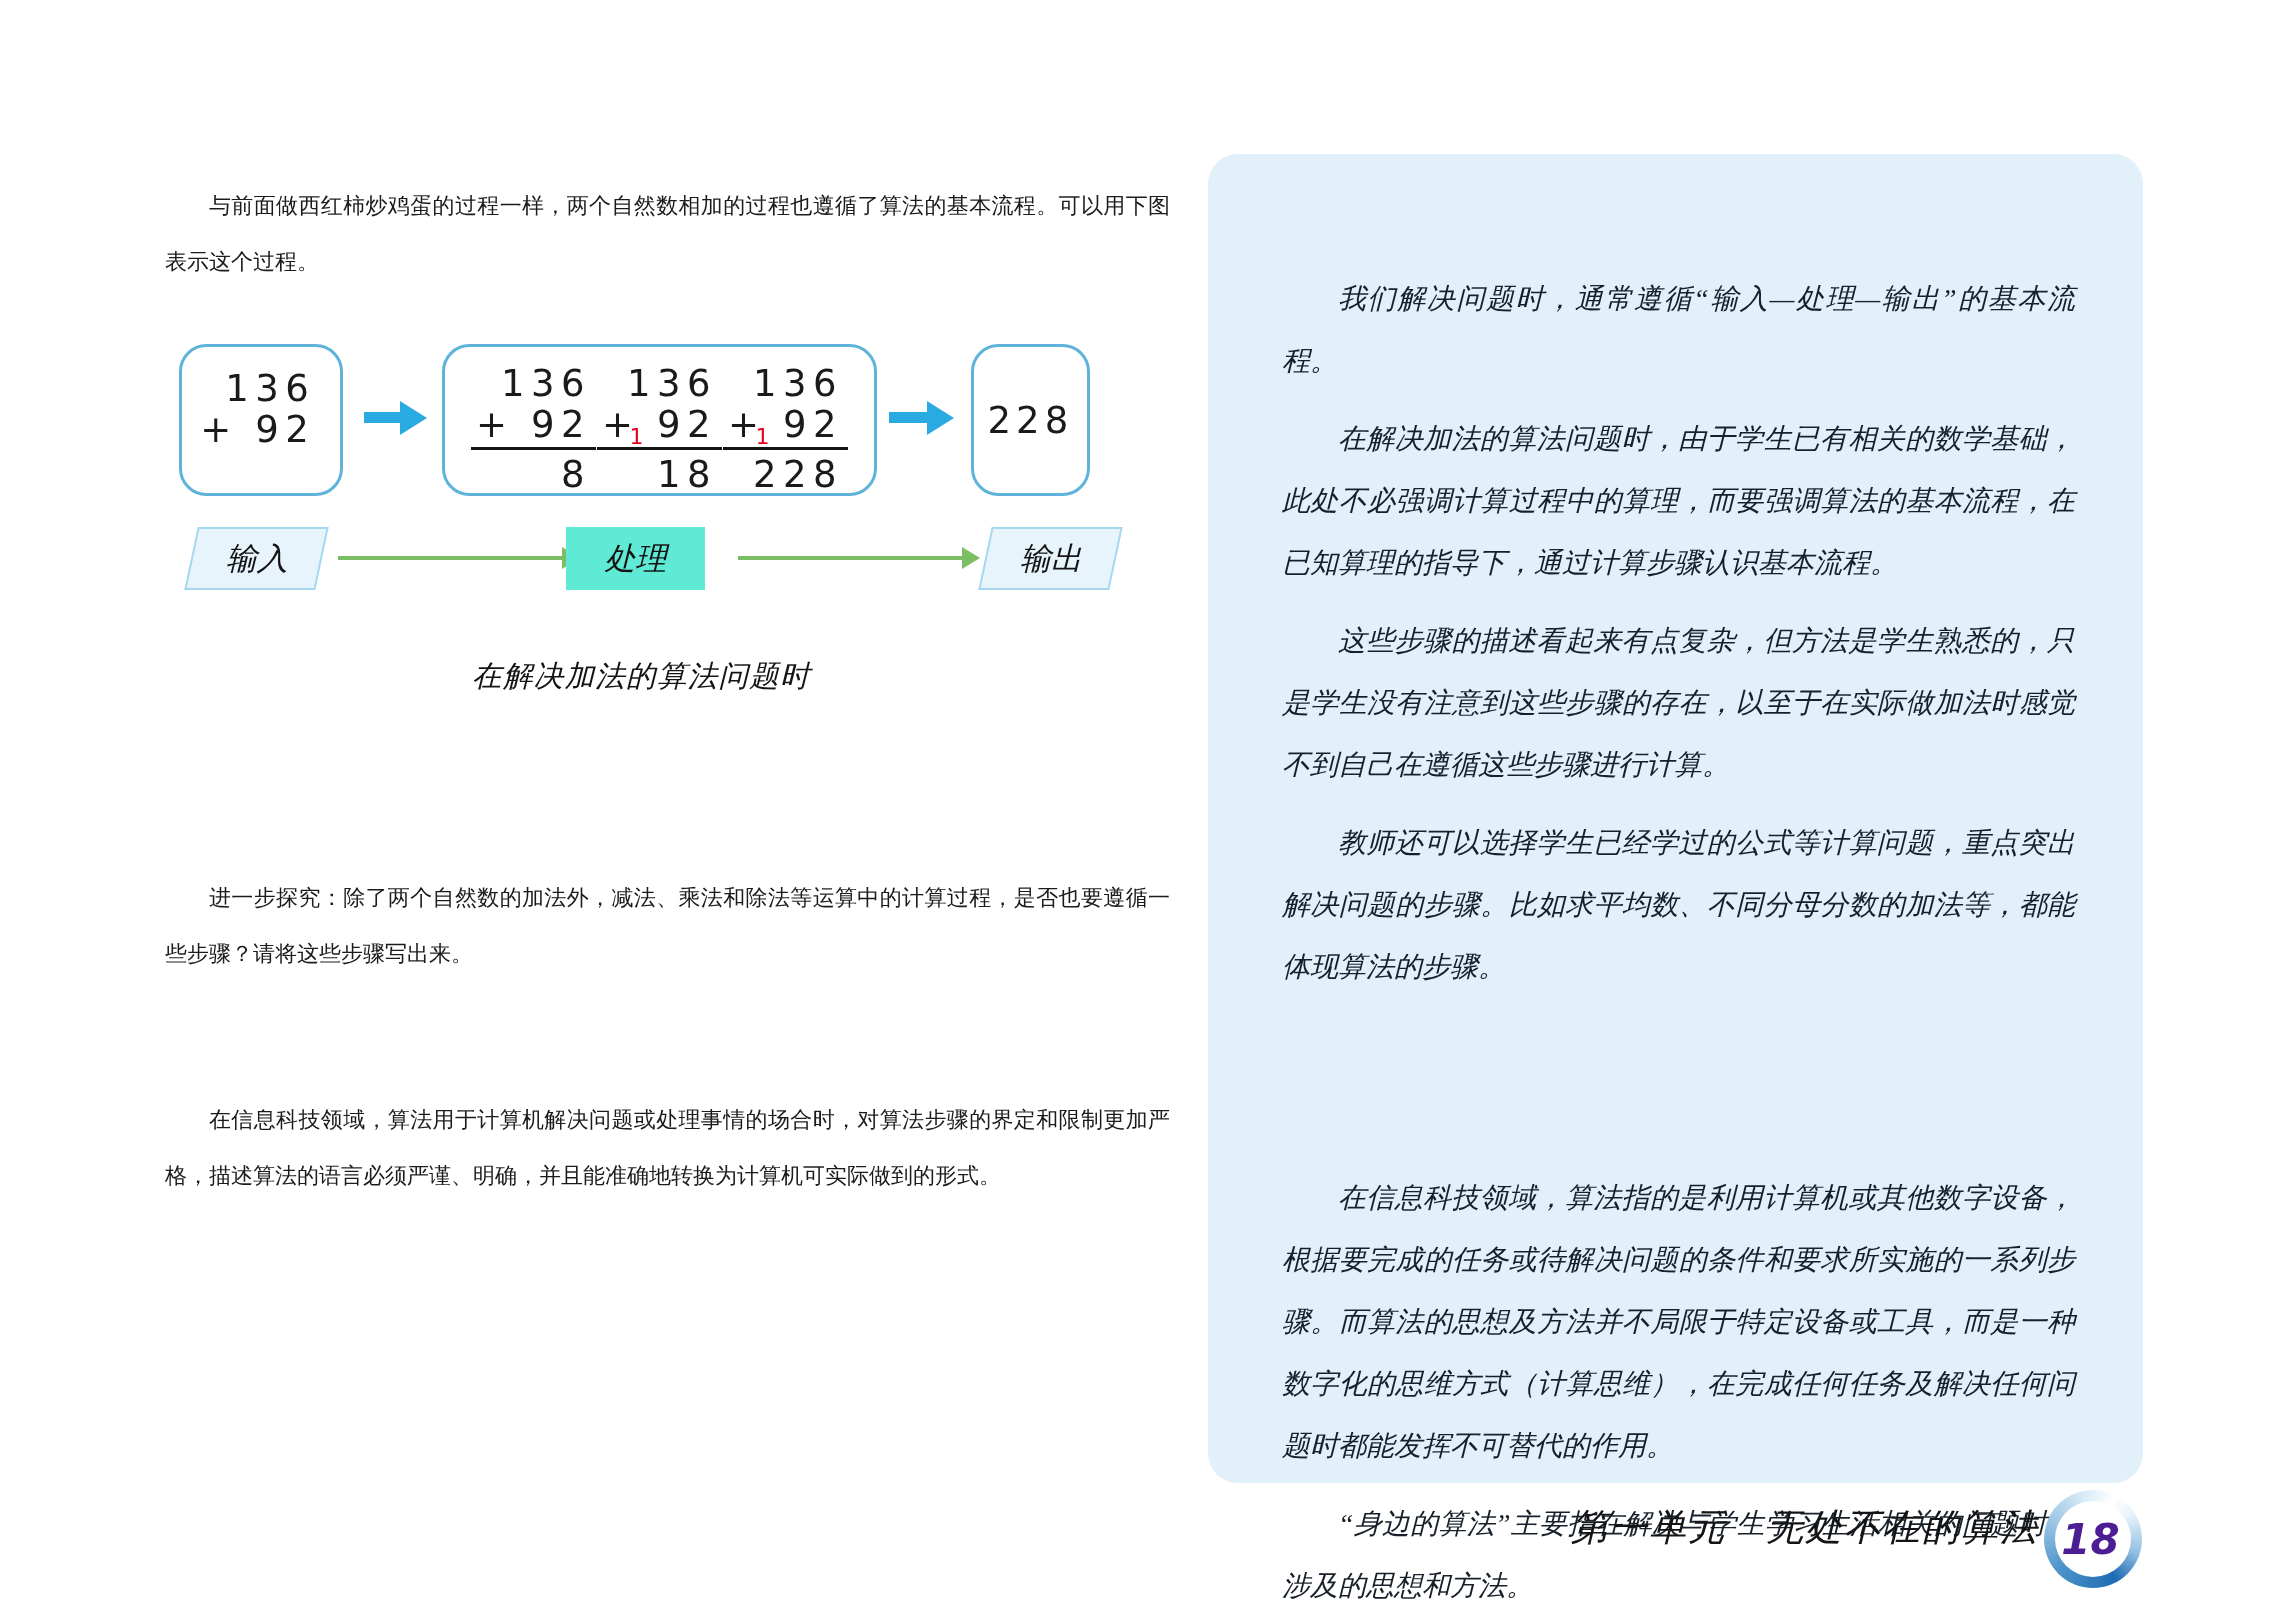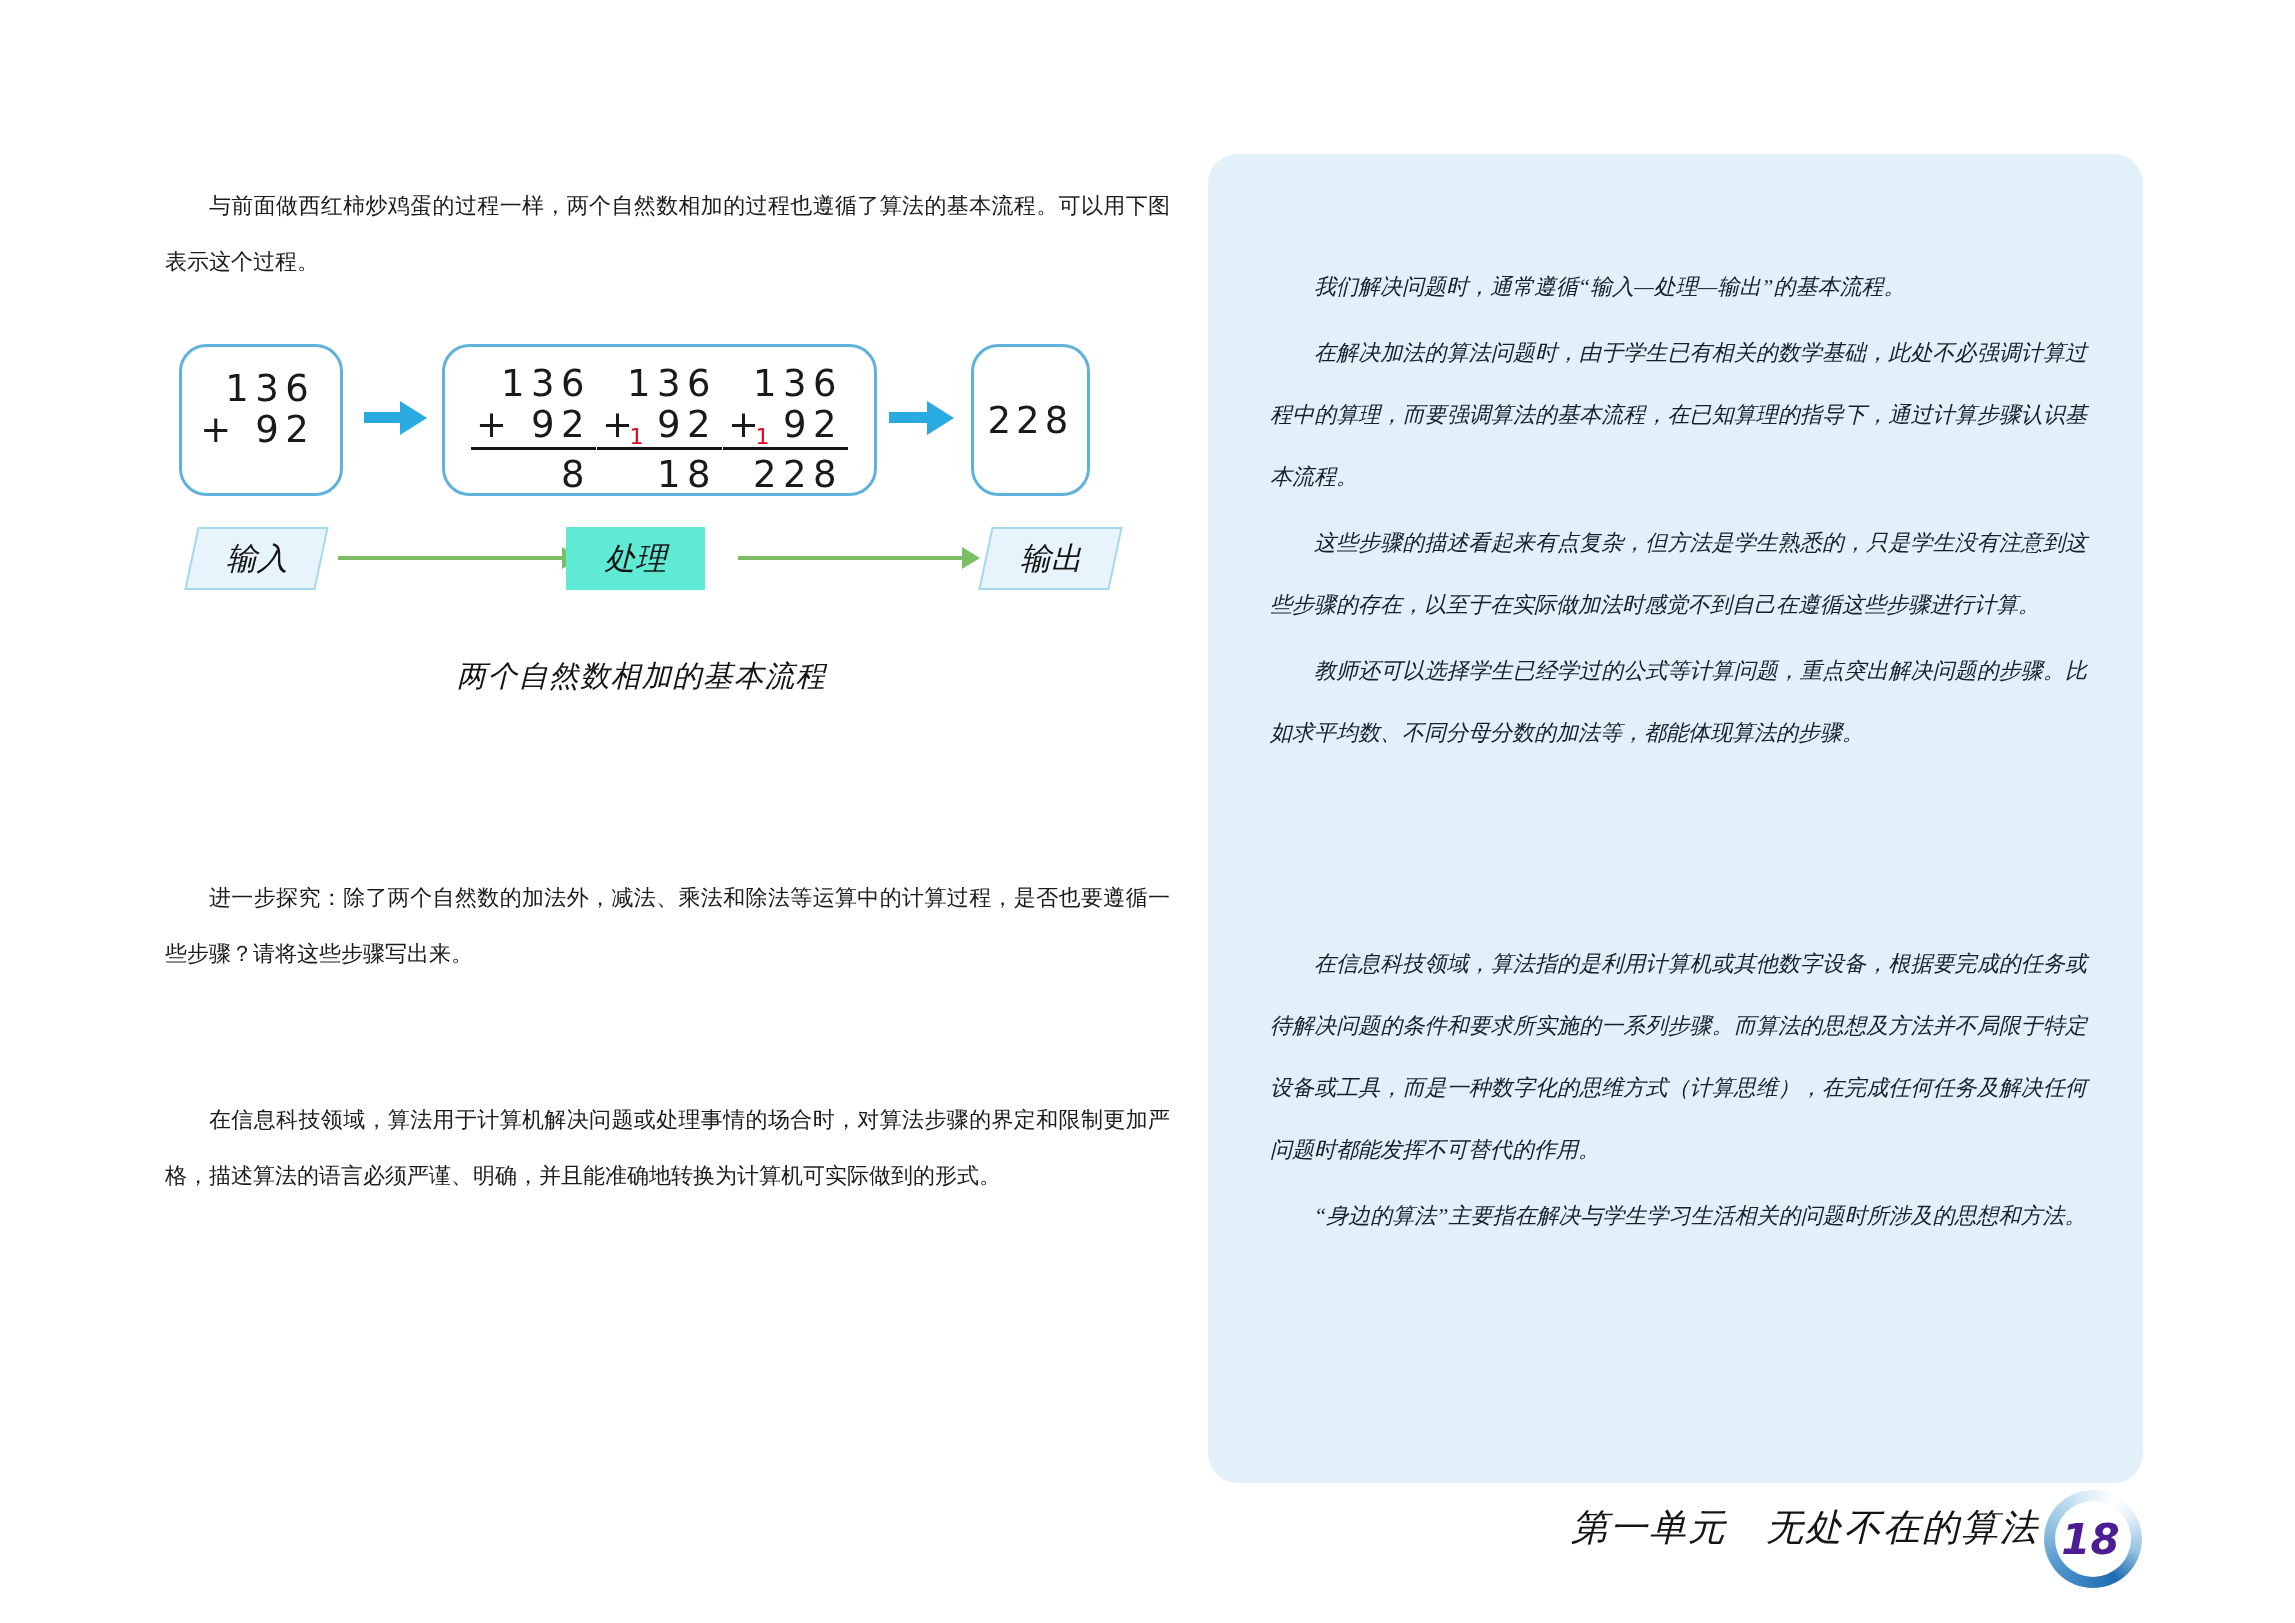--- a/index.html
+++ b/index.html
@@ -89,21 +89,21 @@
     letter-spacing:1.3px;
   }
 
   
   .sidebar {
     position:absolute; left:1208px; top:154px; width:935px; height:1329px;
     background:#E2F1F9; border-radius:29.5px; box-sizing:border-box;
     padding:98px 52px 0 58px;
   }
   .sidebar p {
-    margin:4px; font-style:italic; font-size:22px; line-height:62px;
+    margin:16px; font-style:italic; font-size:28px; line-height:62px;
     text-align:justify; text-indent:2em; color:#17202a;
   }
   .sidebar p.gap { margin-top:169px; }
 
   
   .footer-unit {
     position:absolute; left:1571px; top:1503px; width:468px;
     text-align:center; font-style:italic; font-size:37px; color:#141414;
     letter-spacing:2px;
   }
@@ -194,21 +194,21 @@
     </div>
     <span class="green-arrow ga-1"></span>
     <div class="flow-shape fs-proc">
       <span class="flow-label">处理</span>
     </div>
     <span class="green-arrow ga-2"></span>
     <div class="flow-shape parallelogram fs-output">
       <span class="flow-label">输出</span>
     </div>
 
-    <div class="diagram-caption">两个自然数相加的基本流程</div>
+    <div class="diagram-caption">在解决加法的算法问题时</div>
   </div>
 
   <p class="main-para p-explore">进一步探究：除了两个自然数的加法外，减法、乘法和除法等运算中的计算过程，是否也要遵循一些步骤？请将这些步骤写出来。</p>
 
   <p class="main-para p-infotech">在信息科技领域，算法用于计算机解决问题或处理事情的场合时，对算法步骤的界定和限制更加严格，描述算法的语言必须严谨、明确，并且能准确地转换为计算机可实际做到的形式。</p>
 
   <div class="sidebar">
     <p>我们解决问题时，通常遵循“输入—处理—输出”的基本流程。</p>
     <p>在解决加法的算法问题时，由于学生已有相关的数学基础，此处不必强调计算过程中的算理，而要强调算法的基本流程，在已知算理的指导下，通过计算步骤认识基本流程。</p>
     <p>这些步骤的描述看起来有点复杂，但方法是学生熟悉的，只是学生没有注意到这些步骤的存在，以至于在实际做加法时感觉不到自己在遵循这些步骤进行计算。</p>

